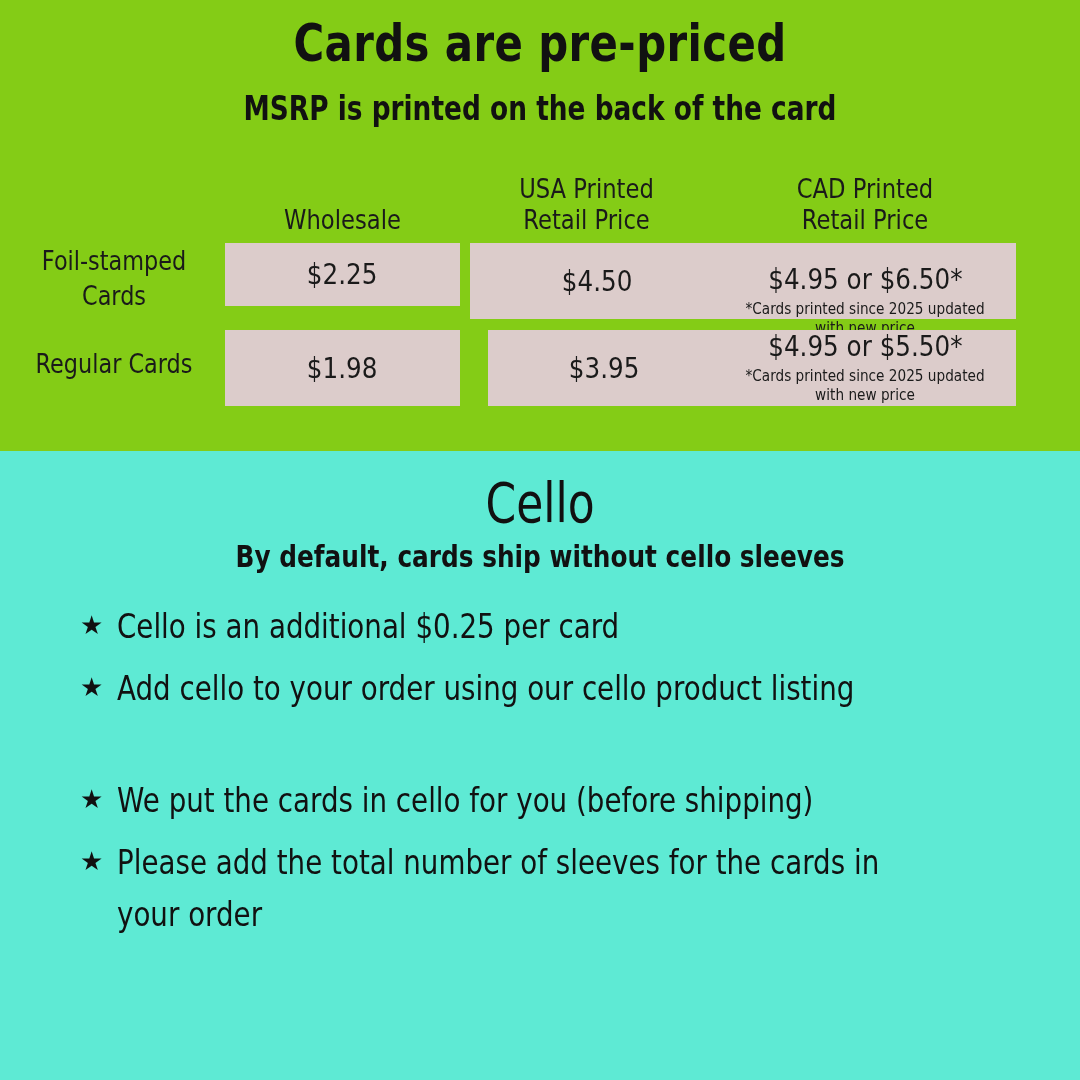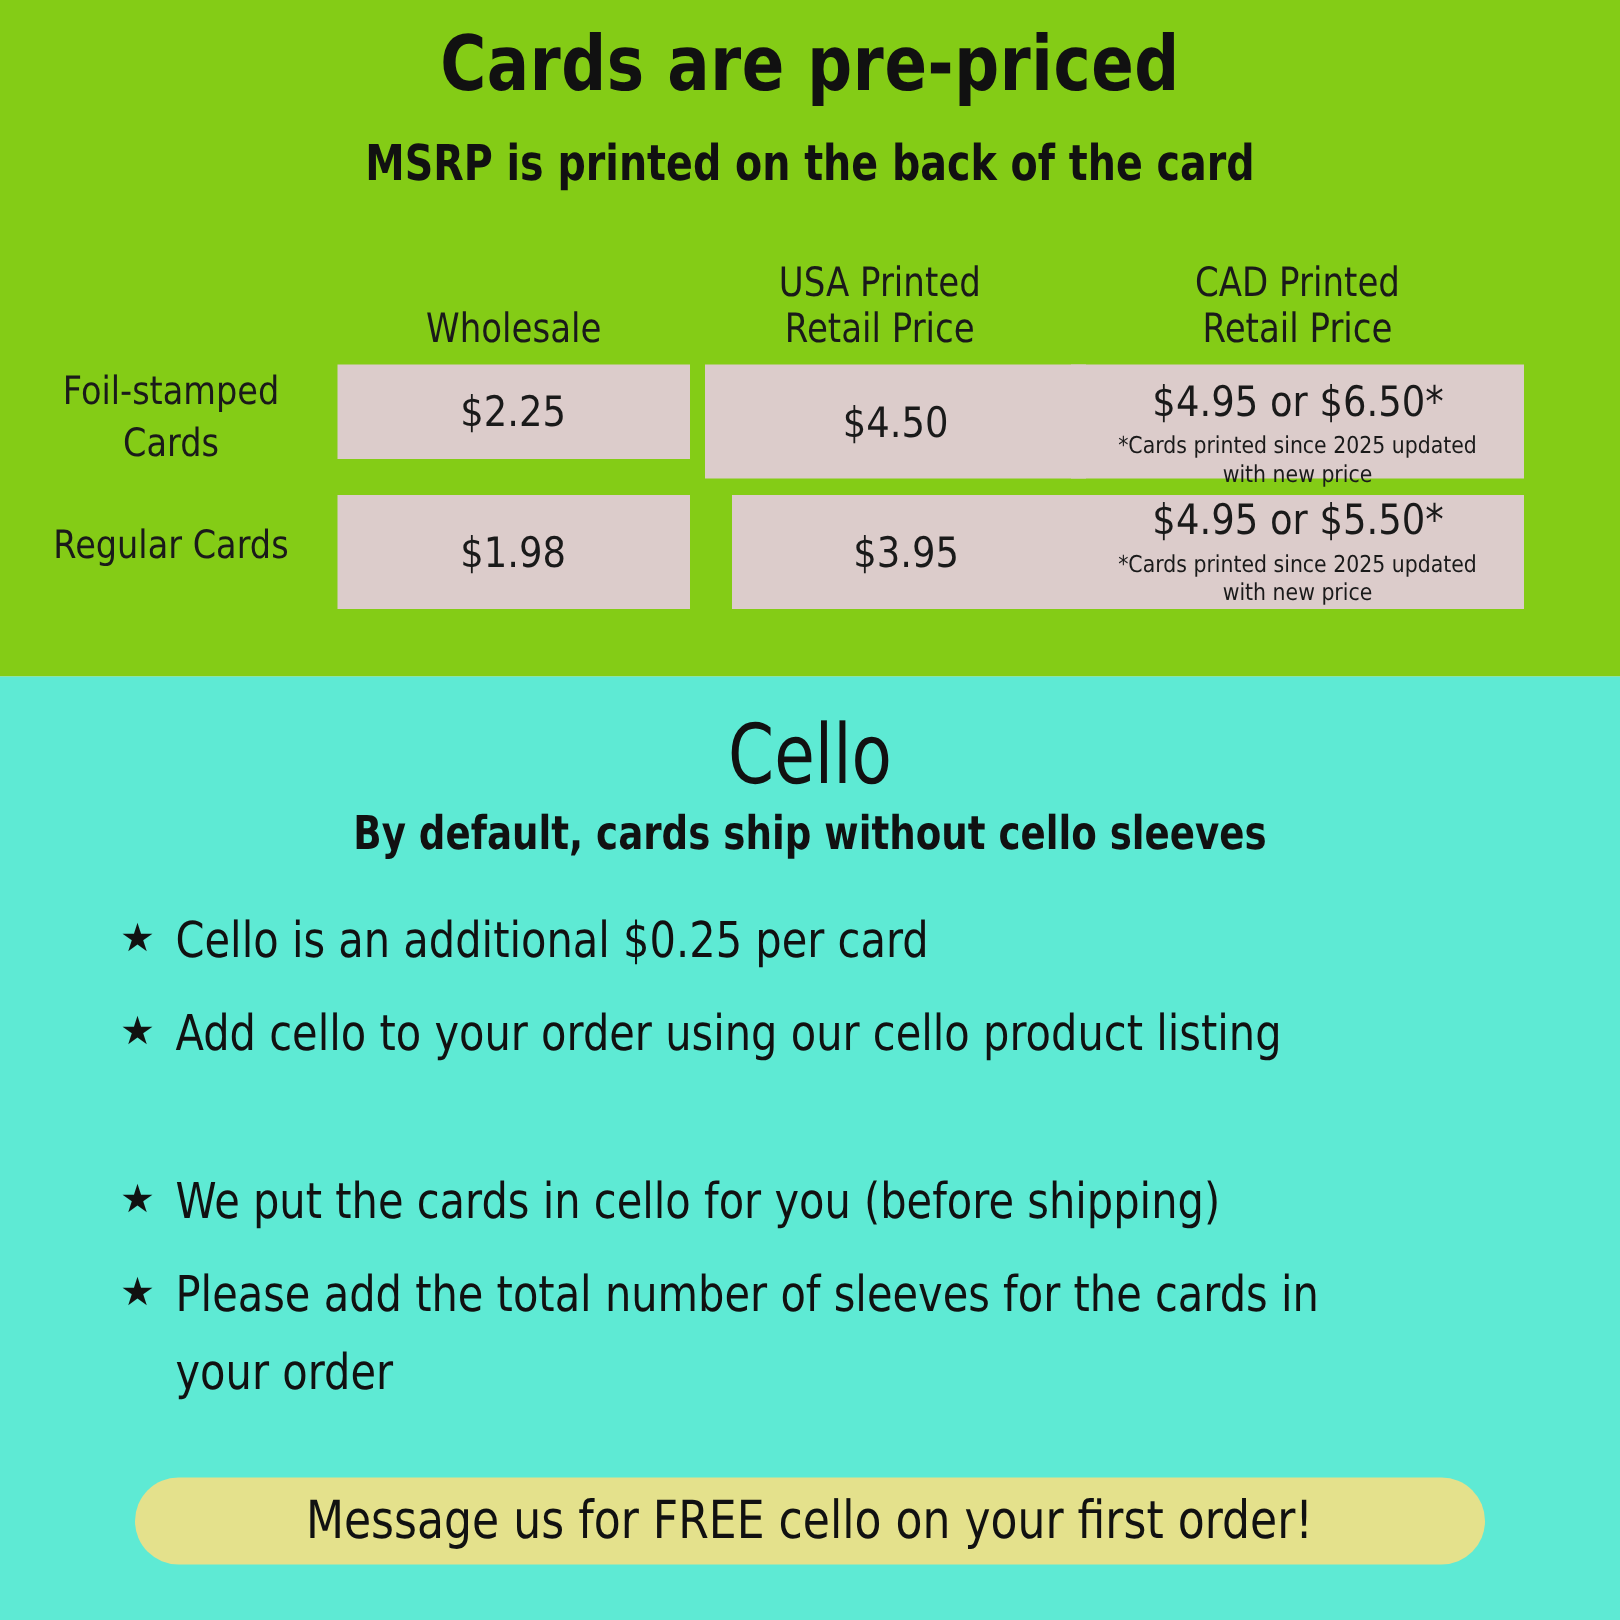--- a/index.html
+++ b/index.html
@@ -115,21 +115,21 @@
     line-height: 19px;
     text-align: center;
     color: #1a1a1a;
     transform: scaleX(0.88);
     margin-top: 4px;
     max-width: 300px;
   }
   
   .cell.r1c1 { left: 225px; top: 83px; width: 235px; height: 63px; }
   .cell.r1c2 { left: 470px; top: 83px; width: 254px; height: 76px; }
-  .cell.r1c3 { left: 714px; top: 83px; width: 302px; height: 76px; justify-content: flex-start; padding-top: 8px; }
+  .cell.r1c3 { left: 714px; top: 83px; width: 302px; height: 76px; justify-content: flex-start; padding-top: 20px; }
   
   .cell.r2c1 { left: 225px; top: 170px; width: 235px; height: 76px; }
   .cell.r2c2 { left: 470px; top: 170px; width: 233px; height: 76px; margin-left: 18px; }
   .cell.r2c3 { left: 714px; top: 170px; width: 302px; height: 76px; justify-content: flex-start; padding-top: 0; }
 
   
   .cello-section {
     position: absolute;
     left: 0;
     top: 451px;
@@ -301,17 +301,14 @@
         <span class="btext">We put the cards in cello for you (before shipping)</span>
       </div>
       <div class="bullet">
         <span class="star">★</span>
         <span class="btext" style="max-width:1020px">Please add the total number of sleeves for the cards in your order</span>
       </div>
     </div>
   </div>
 
 
-  <div class="cta-banner">
-    <span class="ctext">Message us for FREE cello on your first order!</span>
-  </div>
 
 </div>
 
 </body></html>

